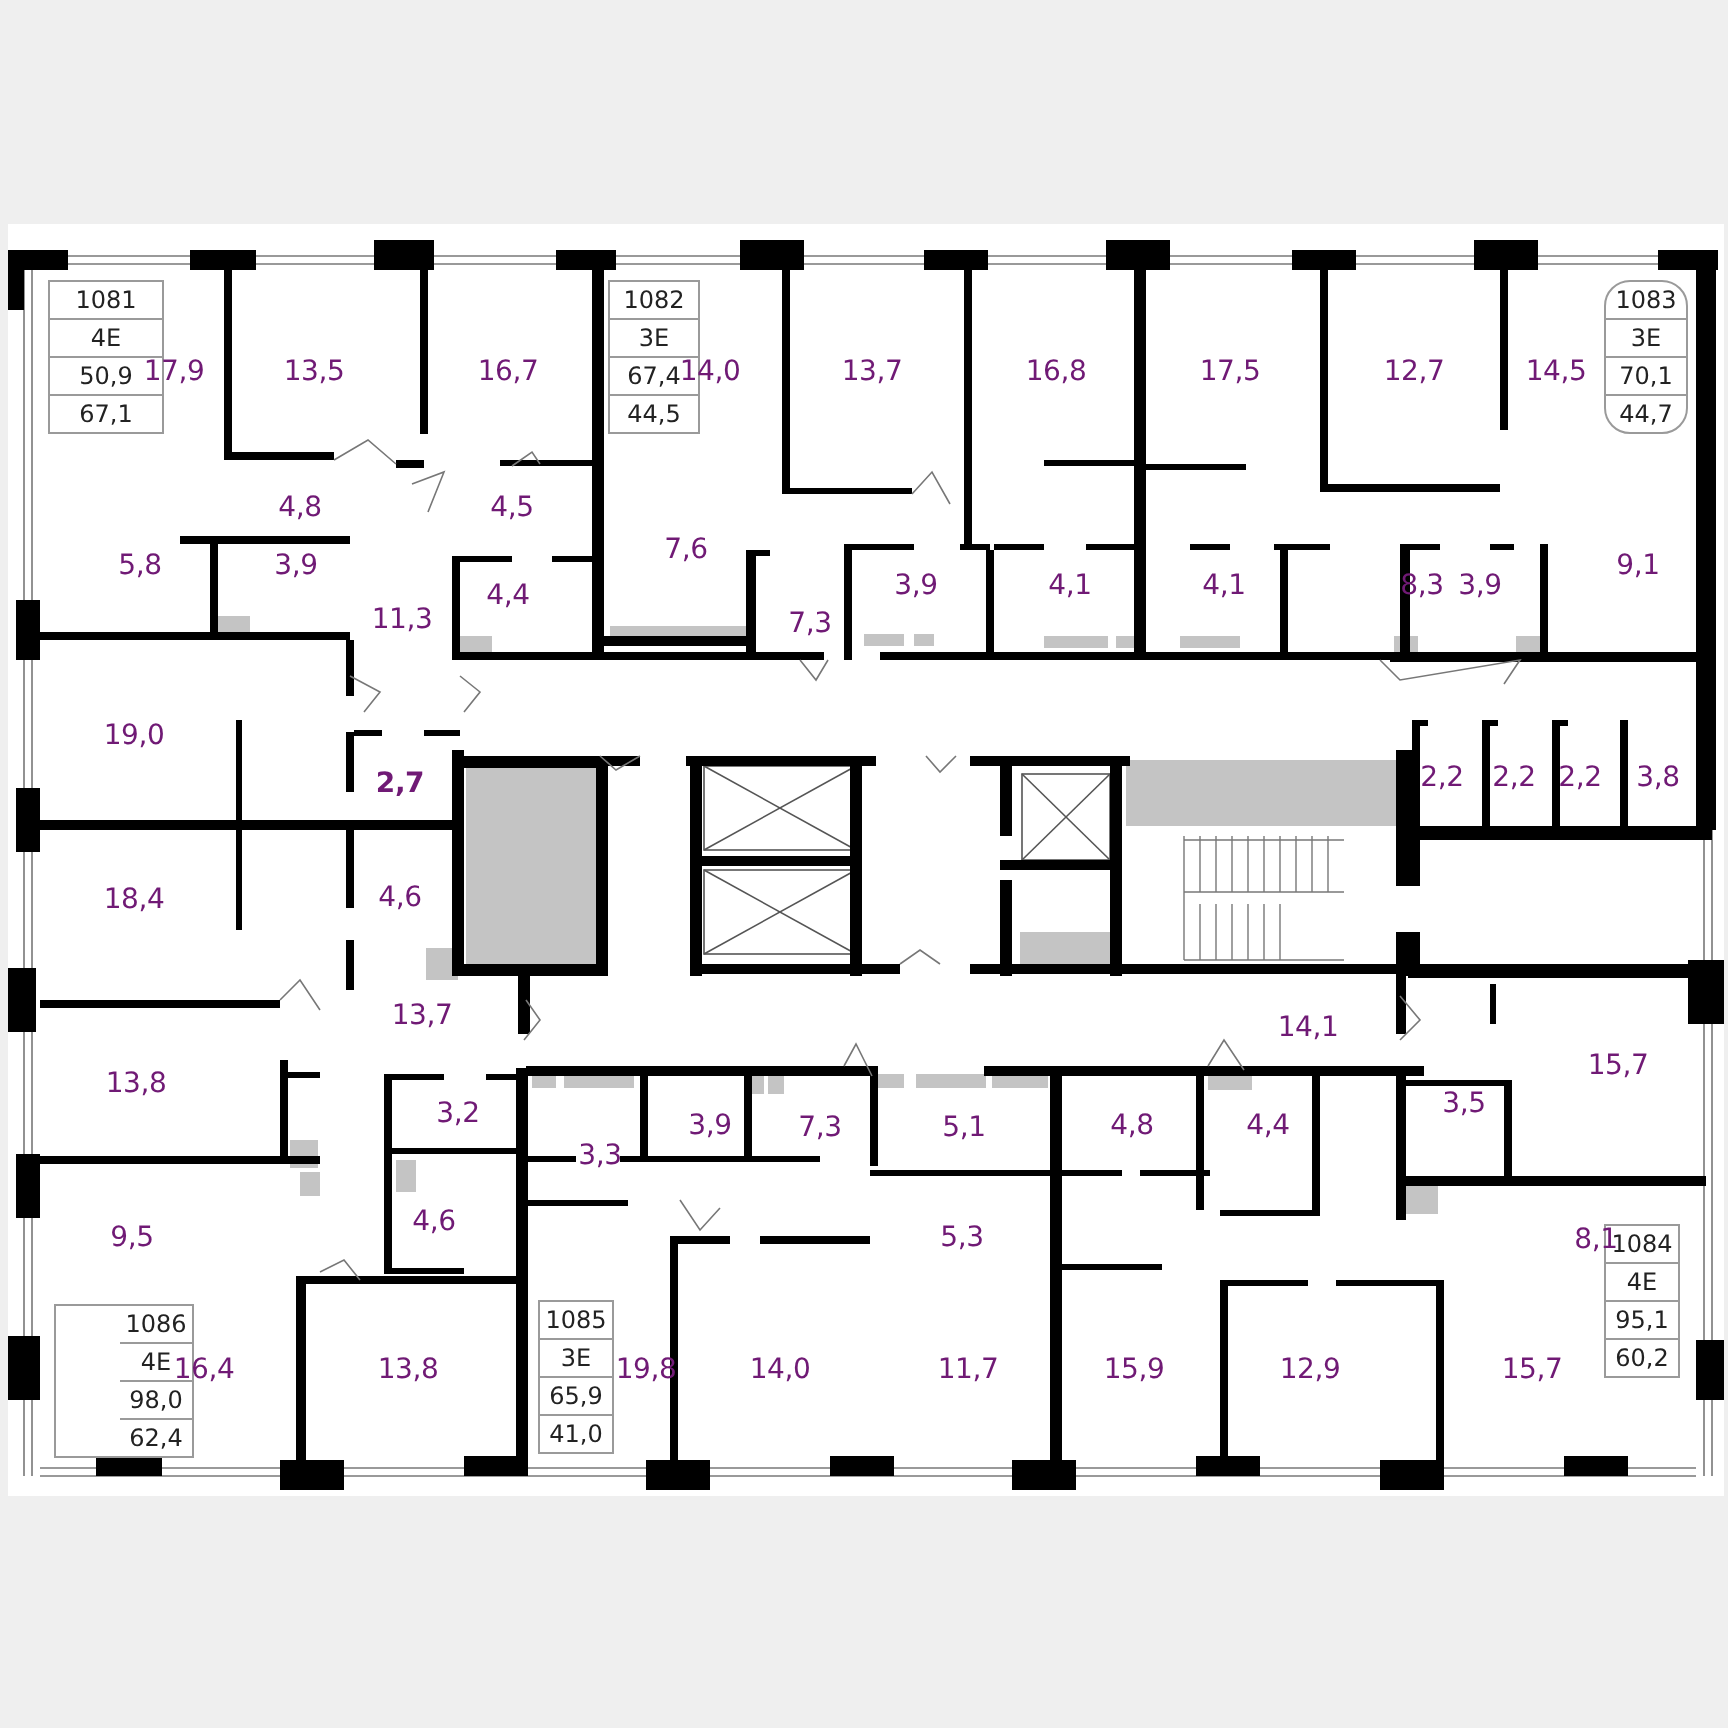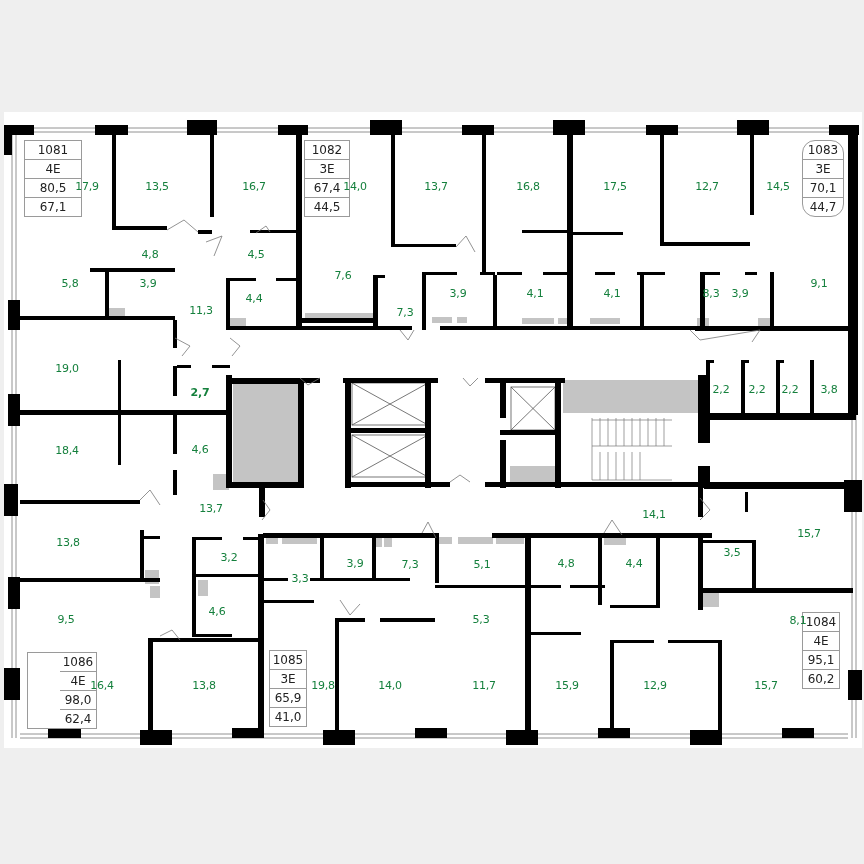--- a/index.html
+++ b/index.html
@@ -1,18 +1,18 @@
 <!DOCTYPE html>
 <html><head>
 <meta charset="utf-8">
 <style>
   html,body{margin:0;padding:0;}
   body{width:864px;height:864px;background:#efefef;overflow:hidden;font-family:"DejaVu Sans","Liberation Sans",sans-serif;}
   #plan{position:absolute;left:0;top:0;width:864px;height:864px;}
-  .lbl{position:absolute;font-size:11px;color:#15803d;transform:translate(-50%,-50%);white-space:nowrap;letter-spacing:-0.2px;}
+  .lbl{position:absolute;font-size:14px;color:#701a75;transform:translate(-50%,-50%);white-space:nowrap;letter-spacing:-0.2px;}
   .apt{position:absolute;display:flex;flex-direction:column;border:1px solid #9a9a9a;background:#fff;}
   .apt span{display:block;font-size:12px;color:#222;text-align:center;line-height:18px;height:18px;border-bottom:1px solid #9a9a9a;padding:0 2px;}
   .apt span:last-child{border-bottom:none;}
 </style>
 </head>
 <body>
 
 <svg id="plan" viewBox="0 0 864 864" xmlns="http://www.w3.org/2000/svg">
 
   <rect x="4" y="112" width="858" height="636" fill="#ffffff"></rect>
@@ -269,21 +269,21 @@
     <polyline points="604,533 612,520 622,535"></polyline>
       <polyline points="700,498 710,510 700,520"></polyline>
     <polyline points="340,600 350,615 360,604"></polyline>
       <polyline points="160,636 172,630 180,640"></polyline>
   </g>
 </svg>
 
 <div class="apt" style="left:24px;top:140px;width:56px;">
   <span>1081</span>
   <span>4E</span>
-  <span>80,5</span>
+  <span>50,9</span>
   <span>67,1</span>
 </div>
 <div class="apt" style="left:304px;top:140px;width:44px;">
   <span>1082</span>
   <span>3E</span>
   <span>67,4</span>
   <span>44,5</span>
 </div>
 <div class="apt" style="left:802px;top:140px;width:40px;border-radius:13px;">
   <span>1083</span>

